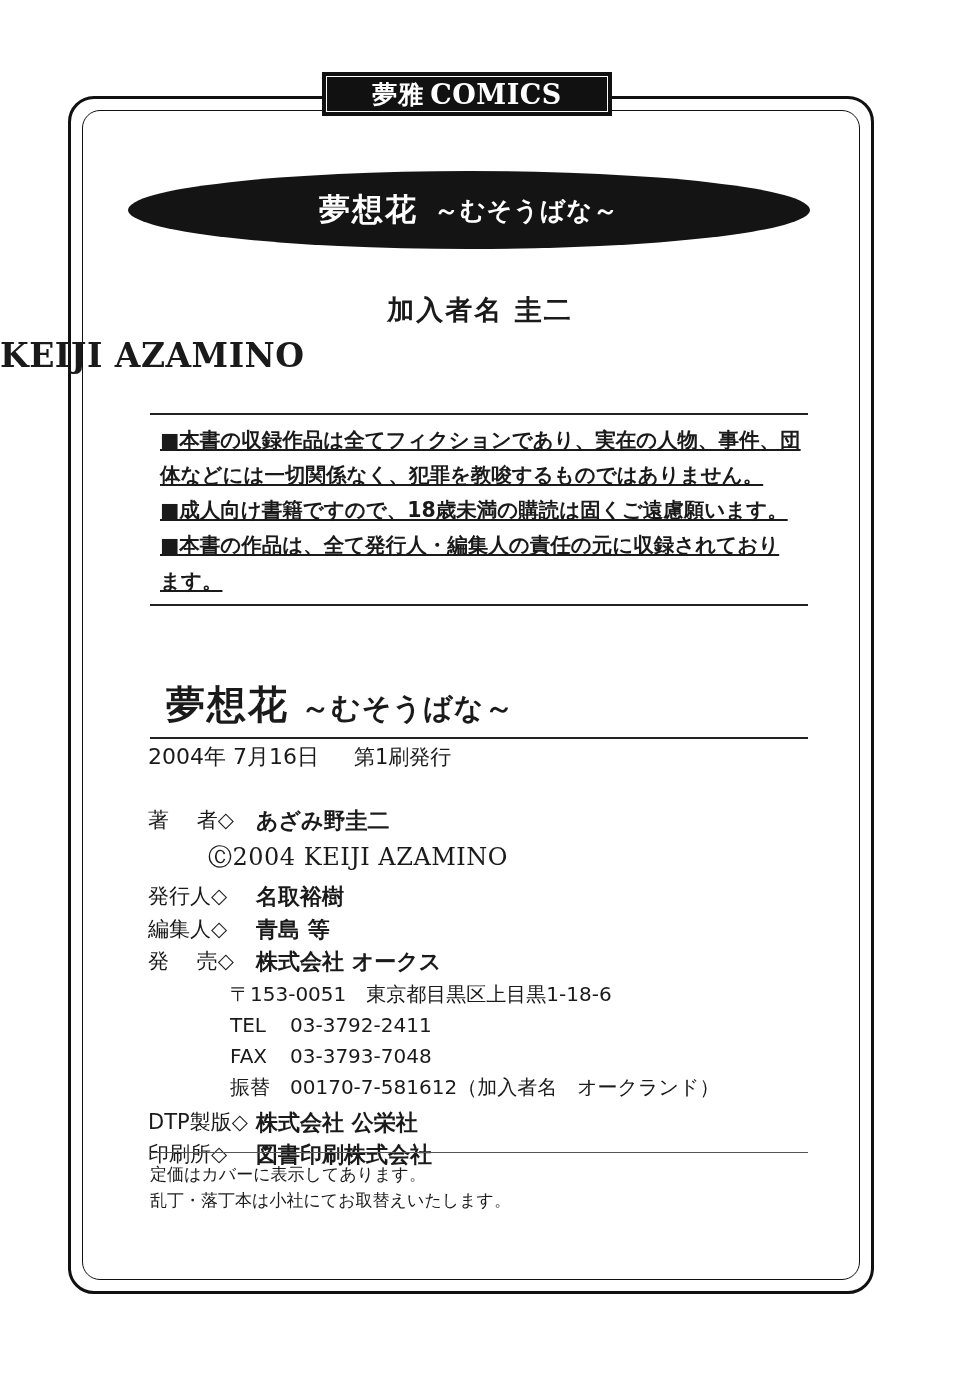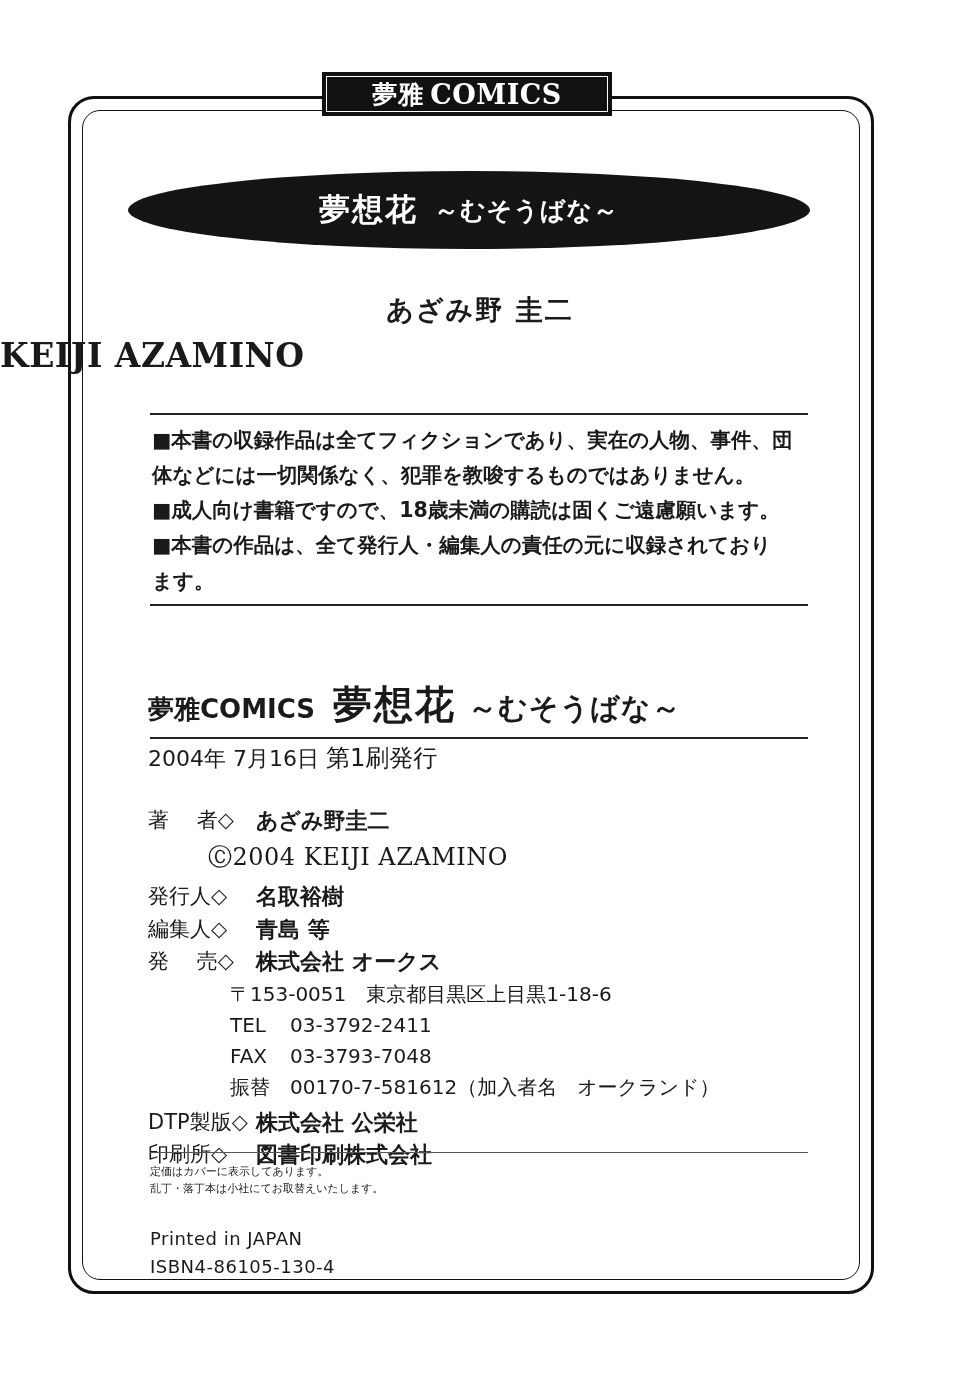--- a/index.html
+++ b/index.html
@@ -147,21 +147,21 @@
     position: absolute;
     left: 148px;
     top: 425px;
     width: 664px;
     font-family: "DejaVu Sans", "Liberation Sans", sans-serif;
     font-weight: bold;
     font-size: 20.5px;
     line-height: 1.52;
     letter-spacing: 0px;
   }
-  .notice p { margin: 0 0 4px 4px; }
+  .notice p { margin: 0 0 4px 12px; text-decoration: underline; }
 
   
   .colophon-title {
     position: absolute;
     left: 148px;
     top: 678px;
     width: 690px;
     display: flex;
     align-items: baseline;
     font-family: "DejaVu Sans", "Liberation Sans", sans-serif;
@@ -187,21 +187,21 @@
   }
 
   .pubdate {
     position: absolute;
     left: 148px;
     top: 742px;
     font-size: 22px;
     font-family: "DejaVu Sans", "Liberation Sans", sans-serif;
     letter-spacing: 0px;
   }
-  .pubdate .edition { font-size: 24px; }
+  .pubdate .edition { margin-left: 28px; font-size: 21px; }
 
   .credits {
     position: absolute;
     left: 148px;
     top: 805px;
     width: 700px;
     font-family: "DejaVu Sans", "Liberation Sans", sans-serif;
     font-size: 21px;
     line-height: 1.48;
   }
@@ -222,23 +222,23 @@
     font-size: 20px;
     line-height: 1.55;
     letter-spacing: 0px;
   }
   .credits .addr .k { display: inline-block; min-width: 60px; }
 
   .footer-notes {
     position: absolute;
     left: 150px;
     top: 1163px;
-    font-size: 11px;
+    font-size: 17px;
     line-height: 1.5;
-    font-family: Liberation Serif, serif;
+    font-family: Liberation Mono, monospace;
   }
   .footer-isbn {
     position: absolute;
     left: 150px;
     top: 1225px;
     font-size: 18px;
     line-height: 1.55;
     font-family: "DejaVu Sans", "Liberation Sans", sans-serif;
     letter-spacing: 0.5px;
   }
@@ -256,36 +256,35 @@
   </div>
 
   <div class="outer-border"></div>
   <div class="inner-border"></div>
 
   <div class="title-ellipse">
     <span class="t-main">夢想花</span>
     <span class="t-sub">～むそうばな～</span>
   </div>
 
-  <div class="author-jp">あざみ野 圭二</div>
+  <div class="author-jp">加入者名 圭二</div>
   <div class="author-en">KEIJI AZAMINO</div>
 
   <div class="rule" style="left:150px; top:413px; width:658px;"></div>
   <div class="rule" style="left:150px; top:604px; width:658px;"></div>
 
   <div class="notice">
     <p>■本書の収録作品は全てフィクションであり、実在の人物、事件、団</p>
     <p>体などには一切関係なく、犯罪を教唆するものではありません。</p>
     <p>■成人向け書籍ですので、18歳未満の購読は固くご遠慮願います。</p>
     <p>■本書の作品は、全て発行人・編集人の責任の元に収録されており</p>
     <p>ます。</p>
   </div>
 
   <div class="colophon-title">
-    <span class="ct-label">夢雅COMICS</span>
     <span class="ct-main">夢想花</span>
     <span class="ct-sub">～むそうばな～</span>
   </div>
 
   <div class="rule" style="left:150px; top:737px; width:658px;"></div>
 
   <div class="pubdate">
     <span>2004年 7月16日</span>
     <span class="edition">第1刷発行</span>
   </div>
@@ -333,18 +332,14 @@
     </div>
   </div>
 
   <div class="rule thin" style="left:150px; top:1152px; width:658px;"></div>
 
   <div class="footer-notes">
     <div>定価はカバーに表示してあります。</div>
     <div>乱丁・落丁本は小社にてお取替えいたします。</div>
   </div>
 
-  <div class="footer-isbn">
-    <div>Printed in JAPAN</div>
-    <div>ISBN4-86105-130-4</div>
-  </div>
 
 </div>
 
 </body></html>

